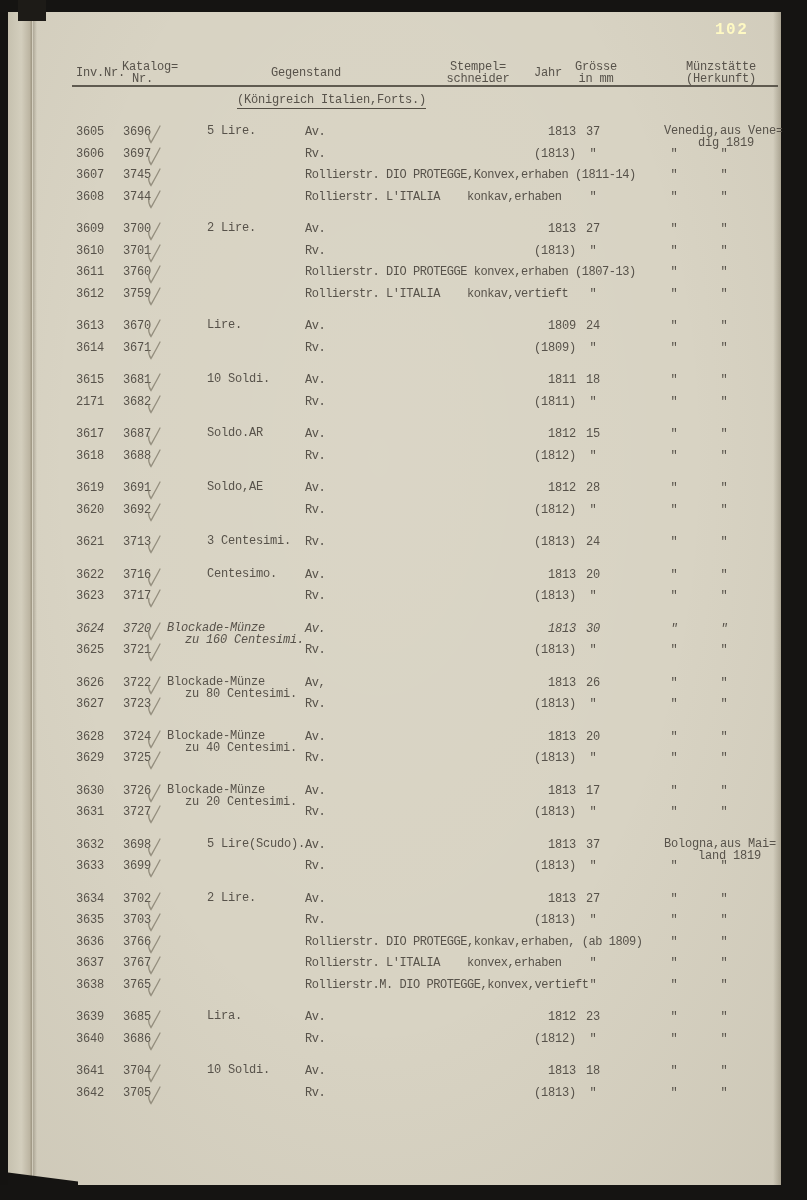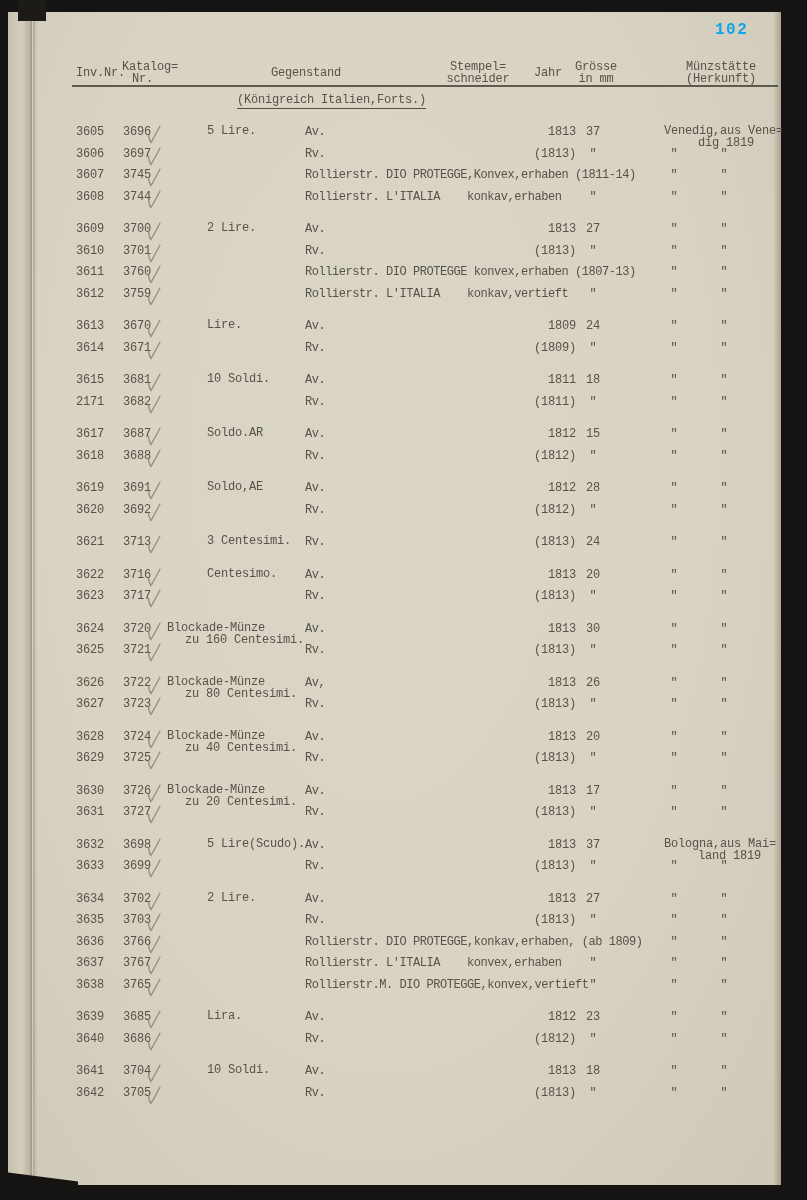--- a/index.html
+++ b/index.html
@@ -33,21 +33,21 @@
   .bar-top{position:absolute;left:0;top:0;width:807px;height:12px;background:#151412;z-index:6;}
   .bar-bottom{position:absolute;left:0;top:1185px;width:807px;height:15px;background:#151412;z-index:6;}
   .bar-right{position:absolute;left:782px;top:0;width:25px;height:1200px;background:#151412;z-index:6;}
   .clamp{position:absolute;left:18px;top:0;width:28px;height:21px;background:#1d1b17;z-index:7;}
   .wedge{position:absolute;left:8px;top:1170px;width:70px;height:16px;background:#151412;
          clip-path:polygon(0 15%,100% 72%,100% 100%,0 100%);z-index:6;}
   
   #sheet{position:absolute;left:0;top:0;width:807px;height:1200px;z-index:3;
          color:#57524a;font-size:12px;letter-spacing:-0.2px;}
   #sheet .abs{position:absolute;}
-  .page-num{left:715px;top:21px;color:#0ea5e9;font-weight:bold;font-size:16px;letter-spacing:1.5px;}
+  .page-num{left:715px;top:21px;color:#fef9c3;font-weight:bold;font-size:16px;letter-spacing:1.5px;}
   .hdr{white-space:pre;}
   .h-inv{left:76px;top:66px;}
   .h-kat1{left:122px;top:60px;}
   .h-kat2{left:132px;top:72px;}
   .h-obj{left:250px;top:66px;width:112px;text-align:center;}
   .h-st1{left:440px;top:60px;width:76px;text-align:center;}
   .h-st2{left:440px;top:72px;width:76px;text-align:center;}
   .h-jahr{left:520px;top:66px;width:56px;text-align:center;}
   .h-gr1{left:572px;top:60px;width:48px;text-align:center;}
   .h-gr2{left:572px;top:72px;width:48px;text-align:center;}
@@ -381,21 +381,21 @@
           <svg width="18" height="20" viewBox="0 0 18 20" xmlns="http://www.w3.org/2000/svg">
             <path d="M15 1 C12 7 8.5 13 6 17.5 C4.2 15 3.2 12.5 3.8 9.5" fill="none" stroke="#847e6e" stroke-width="1.3" stroke-linecap="round"></path>
           </svg>
         </span>
         <span class="c-desc">Rv.</span>
         <span class="c-jahr">(1813)</span>
         <span class="c-size">"</span>
         <span class="c-m1q">"</span>
         <span class="c-m2q">"</span>
       </div>
-      <div class="row" style="top: 621.5px;">
+      <div class="row" style="top: 621.5px; font-style: italic;">
         <span class="c-inv">3624</span>
         <span class="c-kat">3720</span>
         <span class="c-check">
           <svg width="18" height="20" viewBox="0 0 18 20" xmlns="http://www.w3.org/2000/svg">
             <path d="M15 1 C12 7 8.5 13 6 17.5 C4.2 15 3.2 12.5 3.8 9.5" fill="none" stroke="#847e6e" stroke-width="1.3" stroke-linecap="round"></path>
           </svg>
         </span>
         <div class="c-obj">
           <span class="l1">Blockade-Münze</span>
           <span class="l2">zu 160 Centesimi.</span>

